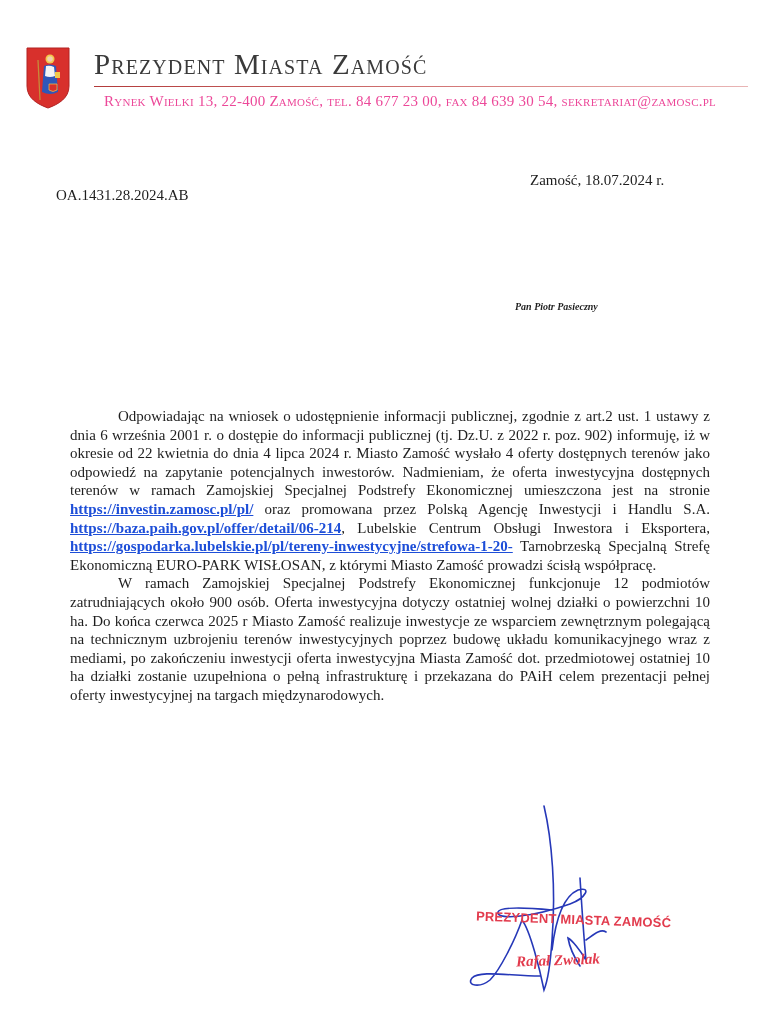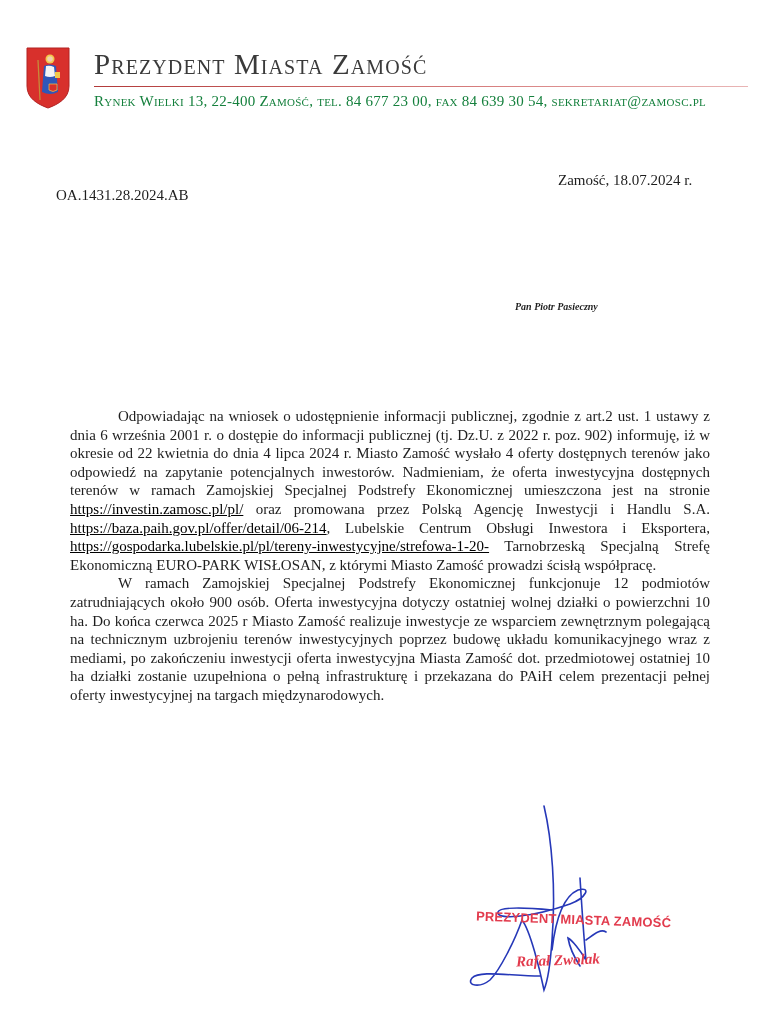--- a/index.html
+++ b/index.html
@@ -1,27 +1,27 @@
 <!DOCTYPE html>
 <html><head>
 <meta charset="utf-8">
 <style>
   html, body { margin: 0; padding: 0; background: #ffffff; }
   body { width: 762px; height: 1024px; position: relative; overflow: hidden; font-family: "Liberation Serif", serif; color: #1e1e1e; }
   .crest { position: absolute; left: 25px; top: 46px; width: 46px; height: 64px; }
   .hdr-title { position: absolute; left: 94px; top: 48px; font-family: "Liberation Serif", serif; font-size: 29px; letter-spacing: 1.1px; color: #3a3a3a; font-variant: small-caps; white-space: nowrap; }
   .hdr-rule { position: absolute; left: 94px; top: 86px; width: 654px; height: 1px; background: linear-gradient(to right, #b23a3a, #d77f7f 60%, #e9b5b5); }
-  .hdr-address { position: absolute; left: 94px; top: 93px; font-family: "Liberation Serif", serif; font-size: 15px; font-variant: small-caps; letter-spacing: 0.25px; color: #15803d; white-space: nowrap; }
+  .hdr-address { position: absolute; left: 104px; top: 93px; font-family: "Liberation Serif", serif; font-size: 15px; font-variant: small-caps; letter-spacing: 0.25px; color: #ec4899; white-space: nowrap; }
   .ref { position: absolute; left: 56px; top: 172px; font-size: 15px; margin-top: 15px; }
-  .place-date { position: absolute; left: 558px; top: 172px; font-size: 15px; }
+  .place-date { position: absolute; left: 530px; top: 172px; font-size: 15px; }
   .recipient { position: absolute; left: 515px; top: 297px; font-size: 10px; font-style: italic; font-weight: bold; line-height: 20px; }
   .recipient .email { color: #1f4fa8; text-decoration: underline; display: block; }
   .body { position: absolute; left: 70px; top: 407px; width: 640px; font-size: 15px; line-height: 18.6px; text-align: justify; }
   .body p { margin: 0; text-indent: 48px; }
-  .body a { color: #000000; text-decoration: underline; }
+  .body a { color: #1d4ed8; text-decoration: underline; font-weight: bold; }
   .signature { position: absolute; left: 460px; top: 800px; width: 240px; height: 200px; }
   .stamp { position: absolute; left: 476px; top: 912px; font-family: "Liberation Sans", sans-serif; font-size: 13px; font-weight: bold; color: #e23b4d; transform: rotate(2deg); white-space: nowrap; letter-spacing: 0.2px; }
   .stamp-name { position: absolute; left: 516px; top: 952px; font-family: "Liberation Serif", serif; font-style: italic; font-weight: bold; font-size: 15px; color: #e23b4d; transform: rotate(-2deg); white-space: nowrap; }
 </style>
 </head>
 <body>
 
 <div>
   <svg class="crest" viewBox="0 0 46 64">
     <path d="M2 2 H44 V40 C44 52 34 58 23 62 C12 58 2 52 2 40 Z" fill="#d8302c" stroke="#b22222" stroke-width="1"></path>

